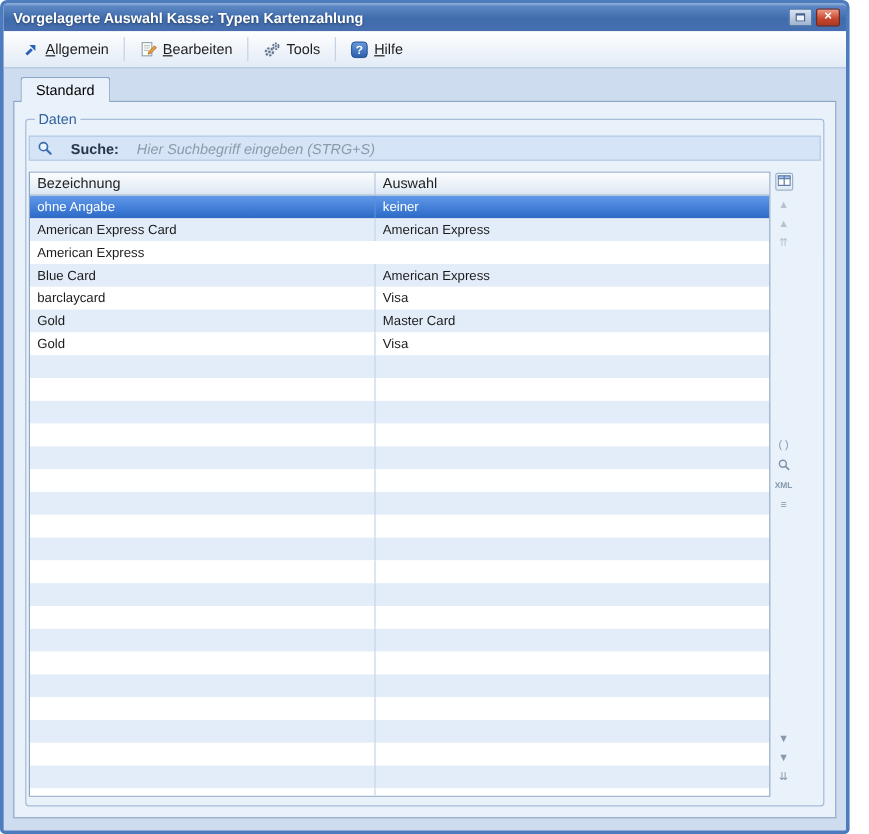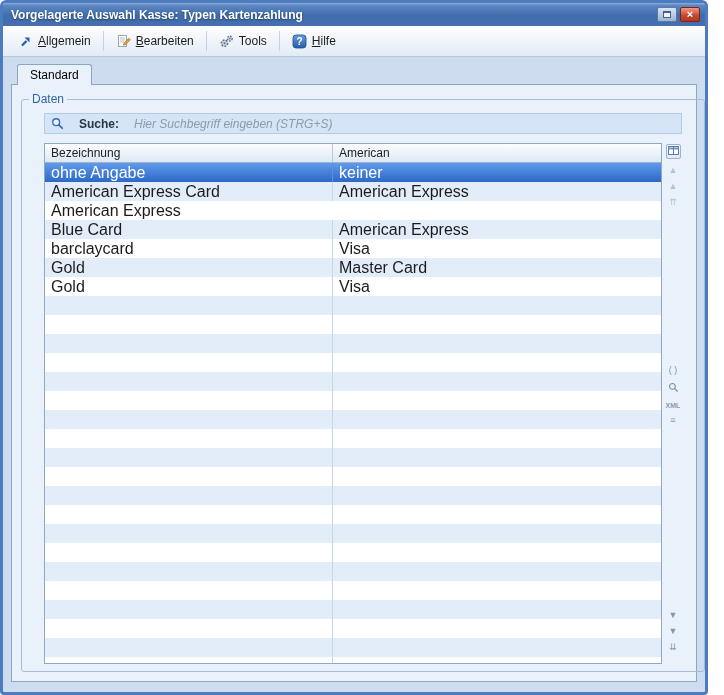--- a/index.html
+++ b/index.html
@@ -34,21 +34,21 @@
   .client { flex: 1; display: flex; flex-direction: column; padding: 7px 8px 10px; min-height: 0; }
   .tabs { flex: 0 0 21px; padding-left: 6px; position: relative; z-index: 2; }
   .tab { display: inline-flex; align-items: center; height: 21px; padding: 0 12px;
          background: #e9f1fa; border: 1px solid #8aa5c6; border-bottom: none;
          border-radius: 3px 3px 0 0; font-size: 12px; }
   .tabpage { flex: 1; background: #e9f1fa; border: 1px solid #8aa5c6; margin-top: -1px;
              padding: 10px 9px 9px; display: flex; min-height: 0; position: relative; z-index: 1; }
 
   
   .groupbox { position: relative; flex: 1; border: 1px solid #a6bcd8; border-radius: 3px;
-              margin-top: 4px; padding: 13px 22px 7px; display: flex; flex-direction: column; min-height: 0; }
+              margin-top: 4px; padding: 13px 2px 7px; display: flex; flex-direction: column; min-height: 0; }
   .groupbox-label { position: absolute; top: -8px; left: 7px; background: #e9f1fa;
                     padding: 0 3px; font-size: 12px; color: #33659e; }
 
   
   .searchbar { flex: 0 0 21px; display: flex; align-items: center; gap: 15px;
                background: #d5e4f6; border: 1px solid #b3cbe6; padding: 0 6px; margin-bottom: 9px; }
   .search-icon { display: inline-flex; }
   .search-label { font-size: 12px; font-weight: bold; color: #26374a; }
   .search-input { flex: 1; background: transparent; border: none; outline: none;
                   font: italic 12px "Liberation Sans", sans-serif; color: #0f766e; padding: 0; }
@@ -60,21 +60,21 @@
           background: #fff; min-height: 0; }
   .grid-header { flex: 0 0 19px; display: flex; background: linear-gradient(#fbfdfe,#dde8f4);
                  border-bottom: 1px solid #9fb5cf; }
   .hcell { display: flex; align-items: center; padding-left: 6px; font-size: 12px; color: #222; }
   .hcell.c1 { width: 288px; border-right: 1px solid #b9c9dc; }
   .hcell.c2 { flex: 1; }
   .grid-body { flex: 1; overflow: hidden; display: flex; flex-direction: column; }
   .grow { flex: 0 0 19px; display: flex; }
   .grow.plain { background: #fff; }
   .grow.tint { background: #e3edf9; }
-  .gcell { display: flex; align-items: center; padding-left: 6px; font-size: 16px; color: #1b1b1b;
+  .gcell { display: flex; align-items: center; padding-left: 6px; font-size: 11px; color: #1b1b1b;
            white-space: nowrap; overflow: hidden; }
   .gcell.c1 { width: 288px; border-right: 1px solid #c6d5e7; }
   .gcell.c2 { flex: 1; }
   .grow.selected { background: linear-gradient(180deg,#619ae9,#3370cd 85%,#2f68c0); }
   .grow.selected .gcell { color: #fff; }
   .grow.selected .gcell.c1 { border-right-color: #5b8fd8; }
 
   
   .side-strip { width: 18px; margin-left: 2px; display: flex; flex-direction: column;
                 align-items: center; padding-bottom: 12px; }
@@ -174,21 +174,21 @@
             </svg>
           </span>
           <span class="search-label">Suche:</span>
           <input class="search-input" type="text" placeholder="Hier Suchbegriff eingeben (STRG+S)" style="">
         </div>
 
         <div class="grid-area">
           <div class="grid">
             <div class="grid-header">
               <div class="hcell c1">Bezeichnung</div>
-              <div class="hcell c2">American</div>
+              <div class="hcell c2">Auswahl</div>
             </div>
             <div class="grid-body">
                 <div class="grow plain selected">
                   <div class="gcell c1">ohne Angabe</div>
                   <div class="gcell c2">keiner</div>
                 </div>
                 <div class="grow tint">
                   <div class="gcell c1">American Express Card</div>
                   <div class="gcell c2">American Express</div>
                 </div>

